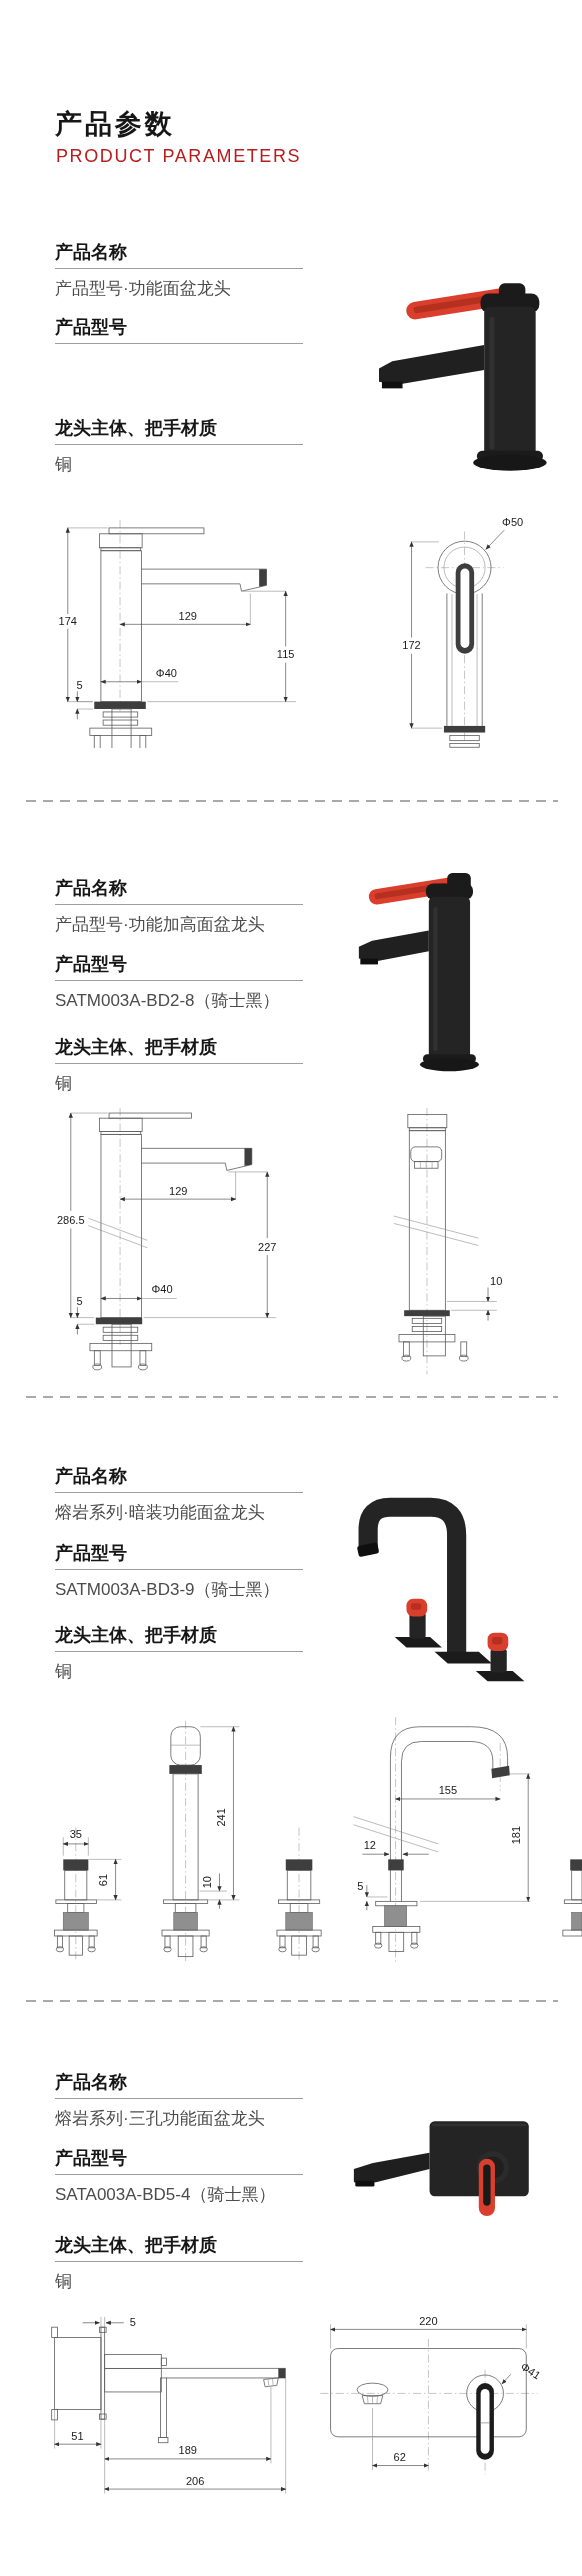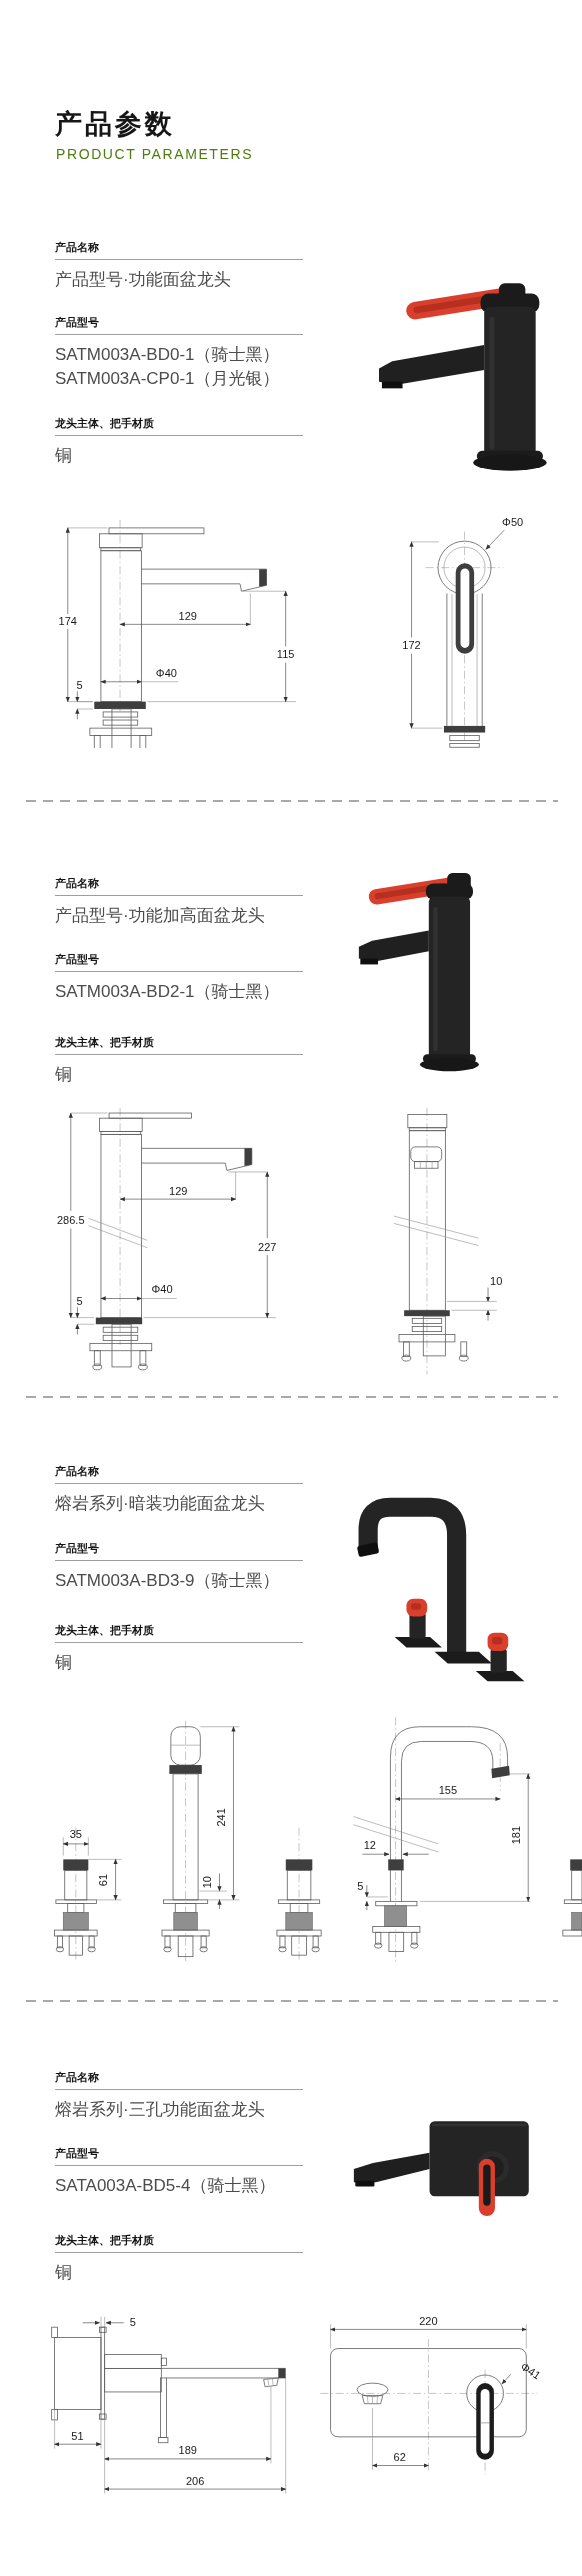--- a/index.html
+++ b/index.html
@@ -1,21 +1,21 @@
 <!DOCTYPE html>
 <html style="--accent: #d93f2c; --ink: #161616; --muted: #4c4c4c; --rule: #9e9e9e;font-size:11.8px"><head>
 <meta charset="utf-8">
 <style>
   html,body{margin:0;padding:0;background:#fff}
   .page{position:relative;width:582px;height:2576px;background:#fff;overflow:hidden;
         font-family:"Liberation Sans",sans-serif;color:var(--ink,#161616)}
   .page-title{position:absolute;left:55px;top:106px;font-size:27px;font-weight:800;letter-spacing:2.9px;color:var(--ink,#161616)}
-  .page-subtitle{position:absolute;left:56px;top:146px;font-size:14px;letter-spacing:1.6px;color:#4d7c0f}
+  .page-subtitle{position:absolute;left:56px;top:146px;font-size:18px;letter-spacing:1.6px;color:#b91c1c}
   .field{position:absolute;left:55px;width:248px}
-  .field-label{font-size:11px;font-weight:700;color:var(--ink,#161616);padding-bottom:3.7px;
+  .field-label{font-size:18px;font-weight:700;color:var(--ink,#161616);padding-bottom:3.7px;
                border-bottom:1.1px solid var(--rule,#9e9e9e)}
   .field-value{margin-top:8px;font-size:17px;color:var(--muted,#4c4c4c);line-height:1.42}
   .field-value span{display:block}
   .divider{position:absolute;left:26px;width:532px;height:1.5px;
            background:repeating-linear-gradient(90deg,#a9a9a9 0 9.6px,transparent 9.6px 17px)}
   svg.draw{position:absolute}
   svg.draw text{font-family:"Liberation Sans",sans-serif;font-size:15px;fill:#1b1b1b}
   .ol{fill:none;stroke:#5f5f5f;stroke-width:1.1}
   .thin{fill:none;stroke:#8c8c8c;stroke-width:0.8}
   .dim{fill:none;stroke:#4d4d4d;stroke-width:0.9}
@@ -41,24 +41,20 @@
 
   <div class="page-title">产品参数</div>
   <div class="page-subtitle">PRODUCT PARAMETERS</div>
 
   <div class="field" style="top:240px">
     <div class="field-label">产品名称</div>
     <div class="field-value">产品型号·功能面盆龙头</div>
   </div>
   <div class="field" style="top:315px">
     <div class="field-label">产品型号</div>
-    <div class="field-value">
-      <span>SATM003A-BD0-1（骑士黑）</span>
-      <span>SATM003A-CP0-1（月光银）</span>
-    </div>
   </div>
   <div class="field" style="top:416px">
     <div class="field-label">龙头主体、把手材质</div>
     <div class="field-value">铜</div>
   </div>
 
   <svg class="draw" style="left:354px;top:258px" width="228" height="221" viewBox="0 0 310 300">
     <g>
       <g transform="rotate(-9 205 55)">
         <rect x="70" y="40" width="150" height="24" rx="12" class="acc"></rect>
@@ -145,21 +141,21 @@
 
   <div class="divider" style="top:800px"></div>
 
   <div class="field" style="top:876px">
     <div class="field-label">产品名称</div>
     <div class="field-value">产品型号·功能加高面盆龙头</div>
   </div>
   <div class="field" style="top:952px">
     <div class="field-label">产品型号</div>
     <div class="field-value">
-      <span>SATM003A-BD2-1（骑士黑）</span>
+      <span>SATM003A-BD2-8（骑士黑）</span>
     </div>
   </div>
   <div class="field" style="top:1035px">
     <div class="field-label">龙头主体、把手材质</div>
     <div class="field-value">铜</div>
   </div>
 
   <svg class="draw" style="left:350px;top:851px" width="151" height="232" viewBox="0 0 205 315">
     <g>
       <g transform="rotate(-9 135 50)">

